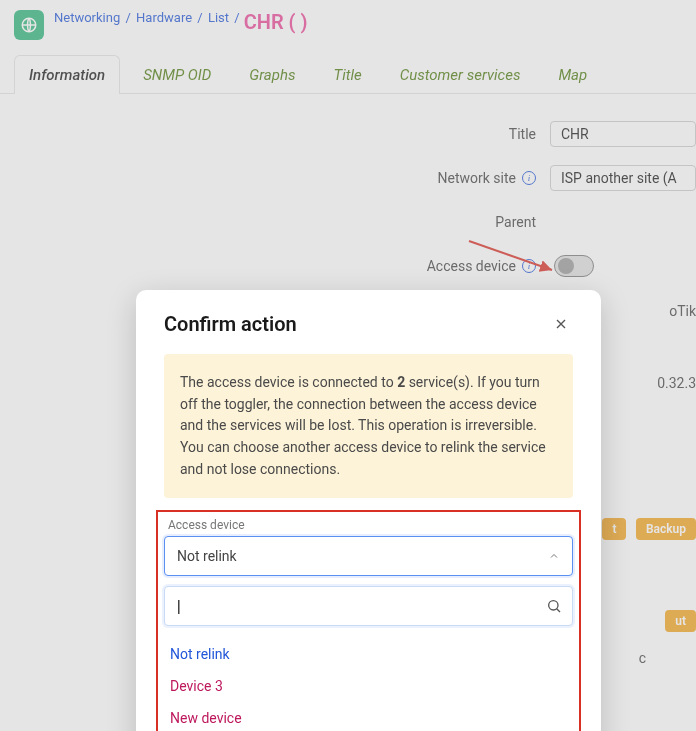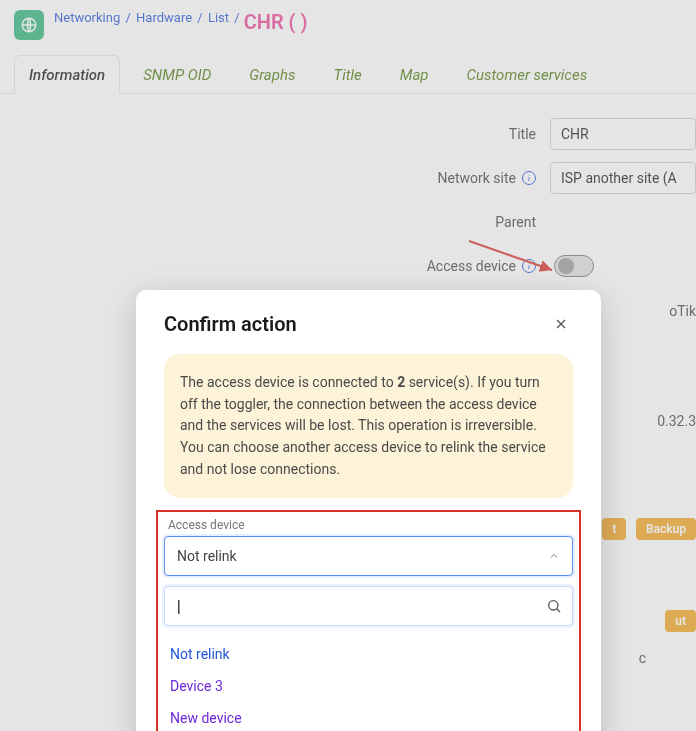--- a/index.html
+++ b/index.html
@@ -12,40 +12,40 @@
   .breadcrumb a { color:#2156d9; text-decoration:none; cursor:pointer; }
   .breadcrumb .sep { color:#2156d9; margin:0 2px; }
   .title { font-size:20px; font-weight:600; color:#ec4899; }
   .tabs { display:flex; border-bottom:1px solid #e4e4e4; padding:0 14px; gap:8px; margin-top:6px;font-style:italic;}
   .tab { padding:10px 14px; font-size:15px; color:#4d7c0f; cursor:pointer; border:1px solid transparent; border-bottom:none; border-radius:6px 6px 0 0; position:relative; top:1px;}
   .tab.active { color:#1a1a1a; border-color:#e4e4e4; background:#fff; font-weight:500;}
   .form-area { padding:18px 0 0 0; }
   .form-row { display:flex; align-items:center; height:44px; }
   .form-label { width:550px; text-align:right; padding-right:14px; color:#444; font-size:14px; display:flex; justify-content:flex-end; align-items:center; gap:6px;padding-left:36px;}
   .info-icon { width:14px; height:14px; border:1px solid #2156d9; border-radius:50%; display:inline-flex; align-items:center; justify-content:center; font-size:9px; color:#2156d9; font-style:italic; font-family:serif; cursor:help;}
-  .form-input { flex:1; height:32px; border:1px solid #ccc; border-radius:4px; padding:0 10px; font-size:14px; display:flex; align-items:center; background:#fff;}
+  .form-input { flex:1; height:26px; border:1px solid #ccc; border-radius:4px; padding:0 10px; font-size:14px; display:flex; align-items:center; background:#fff;}
   .toggle { width:40px; height:22px; background:#dfdfdf; border-radius:11px; position:relative; cursor:pointer; border:1px solid #7a7a7a;}
   .toggle::after { content:''; position:absolute; width:16px; height:16px; background:#9a9a9a; border-radius:50%; top:2px; left:3px; }
   .badge { display:inline-block; background:#f5a623; color:#fff; font-size:12px; font-weight:600; padding:4px 10px; border-radius:4px; margin-left:6px;}
   .overlay { position:absolute; inset:0; background:rgba(180,180,180,0.35); }
   .modal { position:absolute; left:136px; top:290px; width:465px; background:#fff; border-radius:10px; box-shadow:0 8px 30px rgba(0,0,0,0.18); padding:22px 28px 28px; }
   .modal-title-row { display:flex; justify-content:space-between; align-items:flex-start; margin-bottom:18px;}
   .modal-title { font-size:20px; font-weight:600; }
   .close { width:24px; height:24px; cursor:pointer; display:flex; align-items:center; justify-content:center; color:#555;}
   .close svg { width:16px; height:16px; }
-  .warning-box { background:#fdf3d8; border-radius:16px; padding:18px 16px; font-size:14px; color:#4a4a4a; line-height:1.55; margin-bottom:20px;}
+  .warning-box { background:#fdf3d8; border-radius:4px; padding:18px 16px; font-size:14px; color:#4a4a4a; line-height:1.55; margin-bottom:20px;}
   .warning-box b { font-weight:700; }
   .red-frame { border:2px solid #d93025; padding:6px 6px 12px 6px; margin:-8px;}
   .field-label { font-size:12px; color:#777; margin-bottom:4px; margin-left:4px;}
   .select-box { height:40px; border:1px solid #5b8ff0; border-radius:4px; display:flex; align-items:center; justify-content:space-between; padding:0 12px; color:#444; cursor:pointer; background:#fff; box-shadow:0 0 0 2px rgba(91,143,240,0.15);}
   .chevron { width:12px; height:12px; }
   .search-row { margin-top:10px; height:40px; border:1px solid #c8daf5; border-radius:4px; display:flex; align-items:center; padding:0 10px; background:#fff; box-shadow:0 0 0 2px rgba(91,143,240,0.12);}
   .search-row input { flex:1; border:none; outline:none; font-size:14px; }
   .options { margin-top:12px; }
-  .option { padding:8px 6px; font-size:14px; color:#6d28d9; cursor:pointer; }
+  .option { padding:8px 6px; font-size:14px; color:#be185d; cursor:pointer; }
   .option.highlight { color:#2156d9; }
   .arrow-annot { position:absolute; left:464px; top:236px; pointer-events:none; }
   .bg-extra { position:absolute; right:0; color:#444; font-size:14px;}
 </style>
 </head>
 <body>
 
 <div class="page">
 
   <div class="header">
@@ -66,22 +66,22 @@
       </div>
       <div class="title">CHR (                    )</div>
     </div>
   </div>
 
   <div class="tabs">
     <div class="tab active">Information</div>
     <div class="tab">SNMP OID</div>
     <div class="tab">Graphs</div>
     <div class="tab">Title</div>
+    <div class="tab">Customer services</div>
     <div class="tab">Map</div>
-    <div class="tab">Customer services</div>
   </div>
 
   <div class="form-area">
     <div class="form-row">
       <div class="form-label">Title</div>
       <div class="form-input">CHR</div>
     </div>
     <div class="form-row">
       <div class="form-label">
         <span>Network site</span>
@@ -97,21 +97,21 @@
         <span>Access device</span>
         <span class="info-icon">i</span>
       </div>
       <div style="flex:1; padding-left:4px;">
         <div class="toggle"></div>
       </div>
     </div>
   </div>
 
   <div class="bg-extra" style="top:303px;">oTik</div>
-  <div class="bg-extra" style="top:413px;">0.32.3</div>
+  <div class="bg-extra" style="top:375px;">0.32.3</div>
   <div class="bg-extra" style="top:518px;">
     <span class="badge">t</span>
     <span class="badge">Backup</span>
   </div>
   <div class="bg-extra" style="top:610px;">
     <span class="badge">ut</span>
   </div>
   <div class="bg-extra" style="top:650px; right:50px;">c</div>
 
   <svg class="arrow-annot" width="100" height="50">

